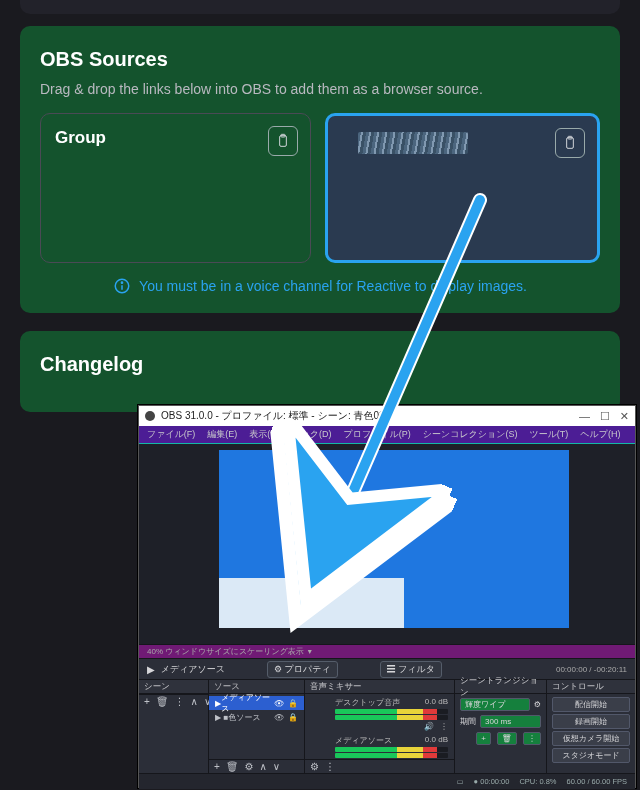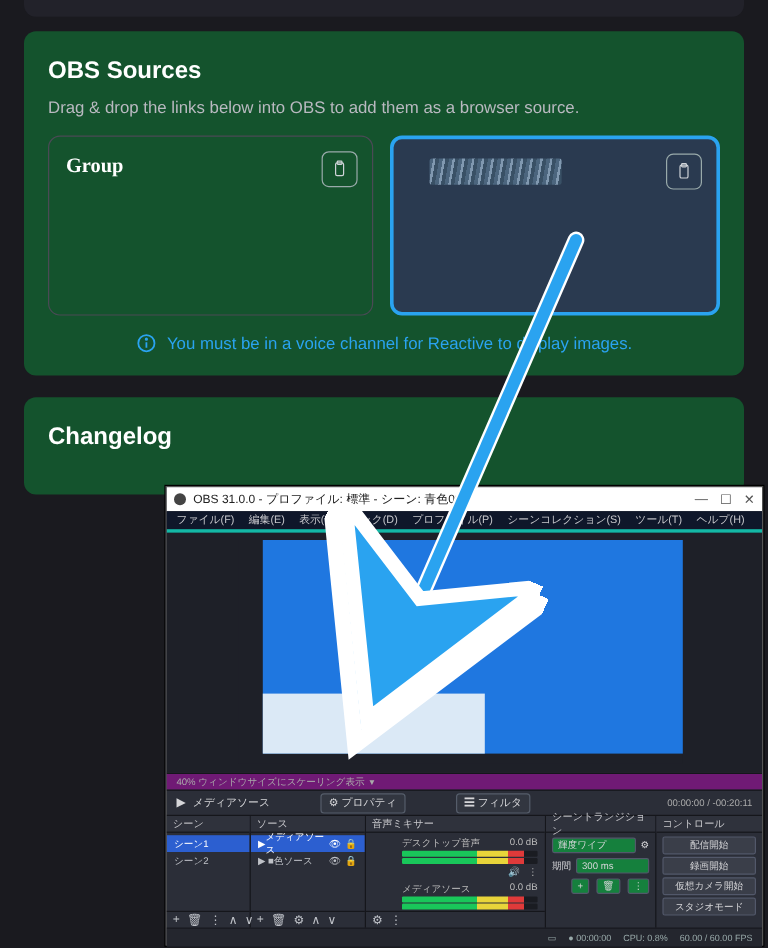--- a/index.html
+++ b/index.html
@@ -40,21 +40,20 @@
     gap: 14px;
     margin-bottom: 14px;
   }
   .card {
     flex: 1;
     border: 1px solid #4a4a55;
     border-radius: 10px;
     padding: 14px;
     height: 150px;
     position: relative;
-    font-family: Liberation Serif, serif;
   }
   .card.highlight {
     border: 3px solid #2aa3f0;
     background: #2a3a50;
   }
   .card-title {
     font-size: 17px;
     font-weight: 600;
     color: #fff;
   }
@@ -117,28 +116,28 @@
   }
   .obs-titlebar .wincontrols {
     margin-left: auto;
     display: flex;
     gap: 10px;
     font-size: 11px;
     color: #555;
   }
   .obs-menu {
     height: 18px;
-    background: #0f172a;
+    background: #4c1d95;
     display: flex;
     align-items: center;
     gap: 12px;
     padding: 0 8px;
     font-size: 9px;
     color: #c8c8cc;
-    border-bottom: 3px solid #14b8a6;
+    border-bottom: 1px solid #14b8a6;
   }
   .obs-preview {
     height: 200px;
     background: #1e2028;
     position: relative;
     overflow: hidden;
   }
   .obs-canvas {
     position: absolute;
     left: 60px;
@@ -357,24 +356,20 @@
     <span>メディアソース</span>
     <span class="pill">⚙ <span>プロパティ</span></span>
     <span class="pill">☰ <span>フィルタ</span></span>
     <span class="right"><span>00:00:00</span> / <span>-00:20:11</span></span>
   </div>
   <div class="obs-docks">
     <div class="dock" style="width:70px">
       <div class="dock-head">
           <span>シーン</span>
         </div>
-      <div class="dock-body">
-        <div class="scene-item sel">シーン1</div>
-        <div class="scene-item">シーン2</div>
-      </div>
       <div class="dock-foot">
         <span>+</span>
         <span>🗑</span>
         <span>⋮</span>
         <span>∧</span>
         <span>∨</span>
       </div>
     </div>
     <div class="dock" style="width:96px">
       <div class="dock-head">

